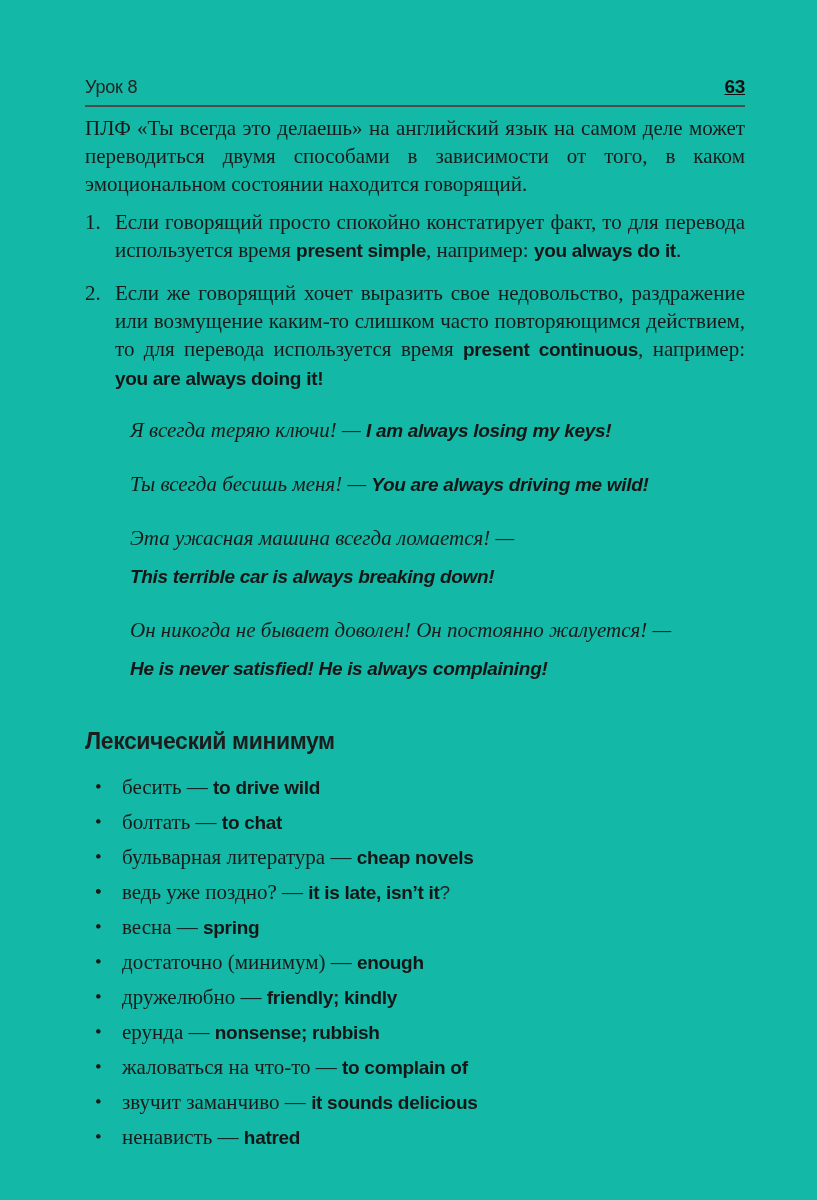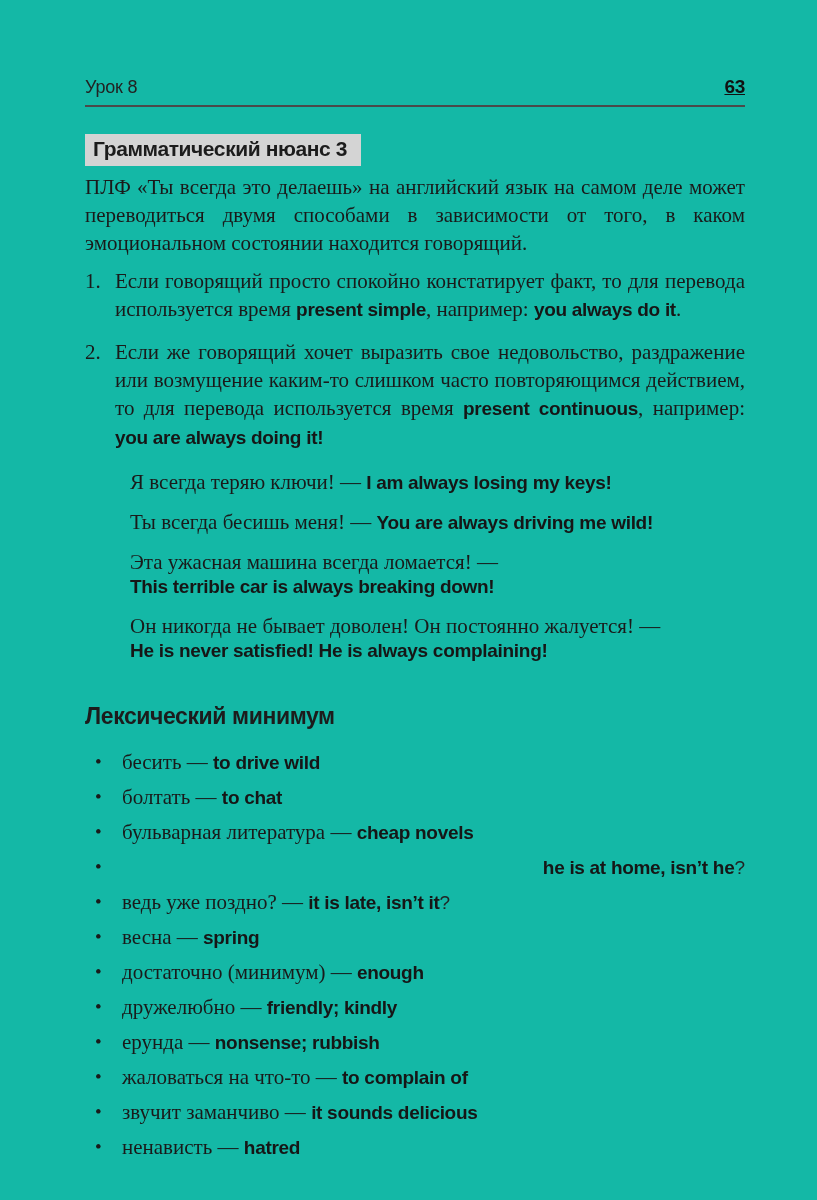--- a/index.html
+++ b/index.html
@@ -66,22 +66,23 @@
     color:#161616;
   }
   .en-suffix {
     font-family:"Liberation Sans", sans-serif;
     font-weight:400; font-size:19px;
     color:#222;
   }
   
   .examples { margin:18px 0 0 45px; }
   .example {
-    font-size:21px; line-height:24px;
+    font-size:21px; line-height:38px;
     margin-bottom:15px;
+    font-style:italic;
   }
   .example .en { display:inline-block; }
   
   .vocab-title {
     margin-top:40px;
     font-family:"Liberation Sans", sans-serif;
     font-weight:700; font-size:23px; color:#1c1c1c;
     letter-spacing:-0.4px;
   }
   .vocab-list { margin-top:18px; list-style:none; }
@@ -105,21 +106,20 @@
 <body>
 
 <div class="page">
 
   <div class="page-header">
     <span class="lesson-label">Урок 8</span>
     <span class="page-number">63</span>
   </div>
 
   <div>
-    <div class="grammar-title">Грамматический нюанс 3</div>
     <p class="intro">ПЛФ «Ты всегда это делаешь» на английский язык на самом деле может переводиться двумя способами в зависимости от того, в каком эмоциональном состоянии находится говорящий.</p>
     <div class="num-list" id="num-list">
         <div class="num-item">
           <span class="item-number">1.</span>
           <div class="item-text"><span class="ru">Если говорящий просто спокойно констатирует факт, то для перевода используется время </span><b class="en">present simple</b><span class="ru">, например: </span><b class="en">you always do it</b><span class="ru">.</span></div>
         </div>
         <div class="num-item">
           <span class="item-number">2.</span>
           <div class="item-text"><span class="ru">Если же говорящий хочет выразить свое недовольство, раздражение или возмущение каким-то слишком часто повторяющимся действием, то для перевода используется время </span><b class="en">present continuous</b><span class="ru">, например: </span><b class="en">you are always doing it!</b></div>
         </div>
@@ -131,21 +131,21 @@
         <p class="example"><span class="ru">Он никогда не бывает доволен! Он постоянно жалуется! — </span><b class="en">He is never satisfied! He is always complaining!</b></p>
       </div>
   </div>
 
   <div>
     <h2 class="vocab-title">Лексический минимум</h2>
     <ul class="vocab-list" id="vocab-list">
         <li class="vocab-item"><span class="bullet-marker">•</span><span class="ru">бесить — </span><b class="en">to drive wild</b></li>
         <li class="vocab-item"><span class="bullet-marker">•</span><span class="ru">болтать — </span><b class="en">to chat</b></li>
         <li class="vocab-item"><span class="bullet-marker">•</span><span class="ru">бульварная литература — </span><b class="en">cheap novels</b></li>
-        <li class="vocab-item"><span class="bullet-marker">•</span><span class="en-line"><b class="en">he is at home, isn’t he</b><span class="en-suffix">?</span></span></li>
+        <li class="vocab-item"><span class="bullet-marker">•</span></li>
         <li class="vocab-item"><span class="bullet-marker">•</span><span class="ru">ведь уже поздно? — </span><b class="en">it is late, isn’t it</b><span class="en-suffix">?</span></li>
         <li class="vocab-item"><span class="bullet-marker">•</span><span class="ru">весна — </span><b class="en">spring</b></li>
         <li class="vocab-item"><span class="bullet-marker">•</span><span class="ru">достаточно (минимум) — </span><b class="en">enough</b></li>
         <li class="vocab-item"><span class="bullet-marker">•</span><span class="ru">дружелюбно — </span><b class="en">friendly; kindly</b></li>
         <li class="vocab-item"><span class="bullet-marker">•</span><span class="ru">ерунда — </span><b class="en">nonsense; rubbish</b></li>
         <li class="vocab-item"><span class="bullet-marker">•</span><span class="ru">жаловаться на что-то — </span><b class="en">to complain of</b></li>
         <li class="vocab-item"><span class="bullet-marker">•</span><span class="ru">звучит заманчиво — </span><b class="en">it sounds delicious</b></li>
         <li class="vocab-item"><span class="bullet-marker">•</span><span class="ru">ненависть — </span><b class="en">hatred</b></li>
       </ul>
   </div>

